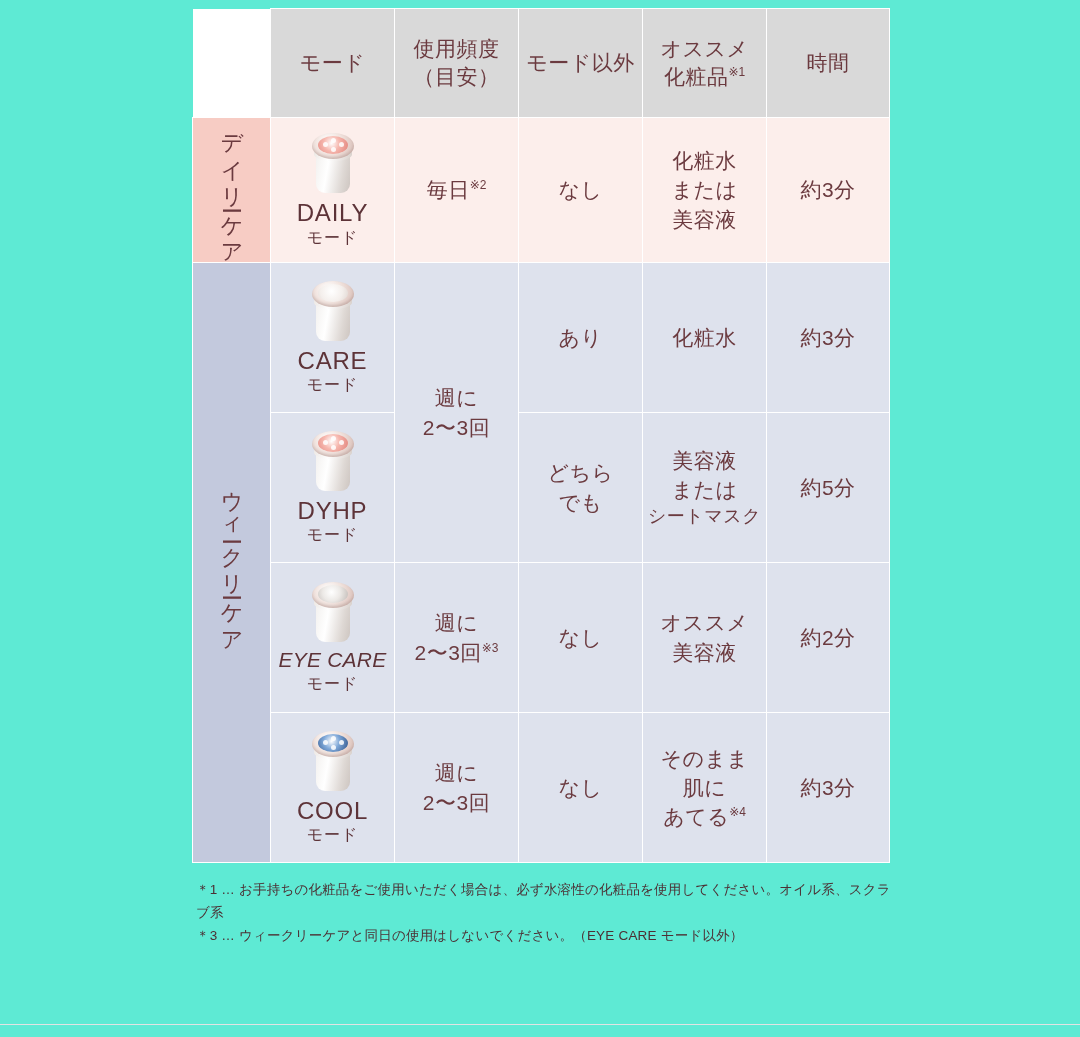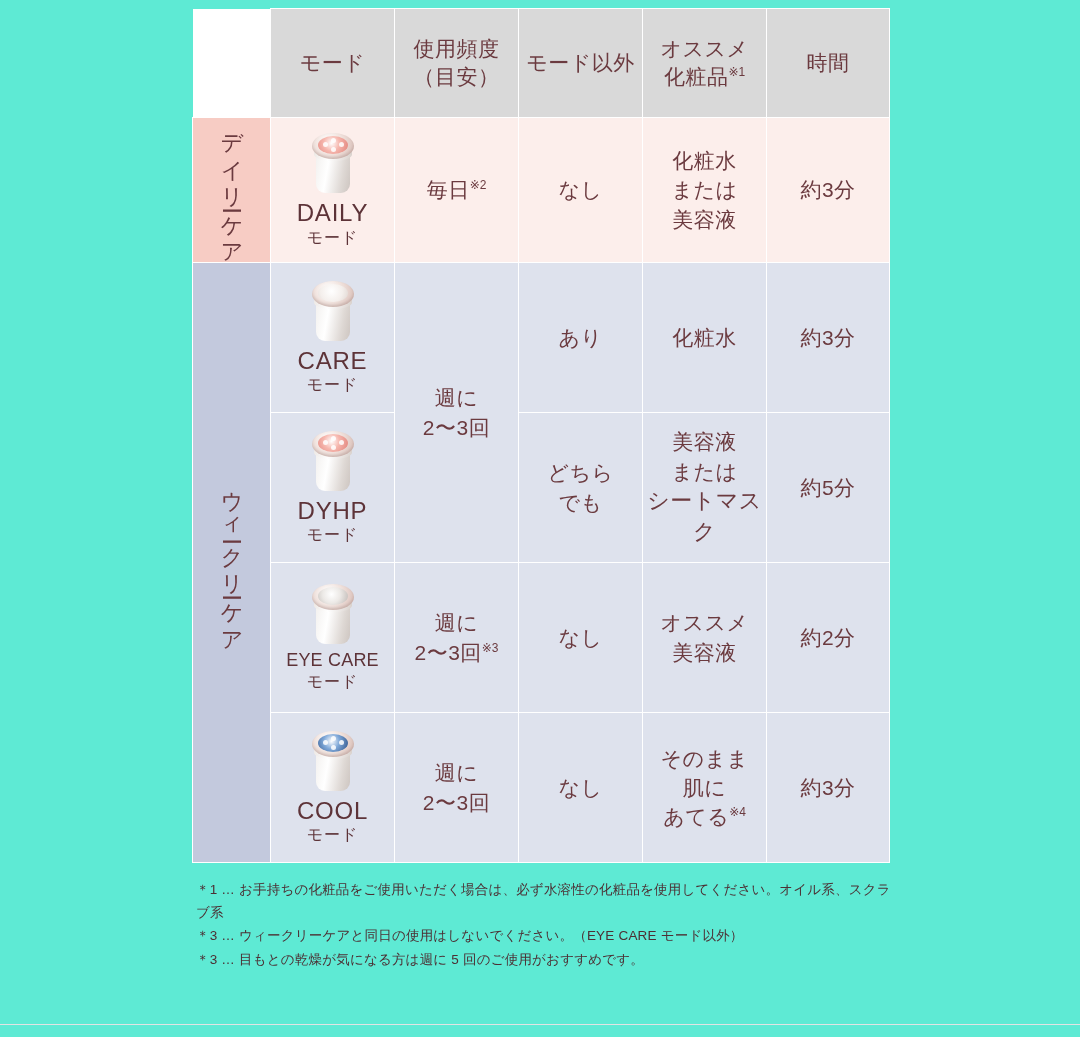--- a/index.html
+++ b/index.html
@@ -166,21 +166,21 @@
   .plate-dots i:nth-child(2) { left: 13px; top: 2px; }
   .plate-dots i:nth-child(3) { left: 21px; top: 6px; }
   .plate-dots i:nth-child(4) { left: 13px; top: 11px; }
 
   .mode-name {
     font-size: 24px;
     letter-spacing: 0.8px;
     line-height: 1.15;
     color: #5d3338;
   }
-  .mode-name.tight { font-size: 18px; letter-spacing: 0.2px; }
+  .mode-name.tight { font-size: 21px; letter-spacing: 0.2px; font-style: italic; }
   .mode-sub {
     font-size: 16px;
     letter-spacing: 1px;
     line-height: 1.4;
     color: #5d3338;
   }
 
   
   .notes {
     position: absolute;
@@ -327,21 +327,21 @@
           <td class="weekly-cell">
             <div class="cell-txt">
               <div>どちら</div>
               <div>でも</div>
             </div>
           </td>
           <td class="weekly-cell">
             <div class="cell-txt">
               <div>美容液</div>
               <div>または</div>
-              <div class="small" style="font-size:22px;">シートマスク</div>
+              <div class="small" style="font-size:18px;">シートマスク</div>
             </div>
           </td>
           <td class="weekly-cell">
             <div class="cell-txt">約5分</div>
           </td>
         </tr>
 
         <tr style="height:150px;">
           <td class="weekly-cell mode-cell">
             <div class="device">
@@ -414,17 +414,16 @@
             <div class="cell-txt">約3分</div>
           </td>
         </tr>
       </tbody>
     </table>
   </div>
 
   <div class="notes">
     <p>＊1 … お手持ちの化粧品をご使用いただく場合は、必ず水溶性の化粧品を使用してください。オイル系、スクラブ系</p>
     <p>＊3 … ウィークリーケアと同日の使用はしないでください。（EYE CARE モード以外）</p>
-    <p>＊3 … 目もとの乾燥が気になる方は週に 5 回のご使用がおすすめです。</p>
   </div>
 
   <div class="bottom-rule"></div>
 </div>
 
 </body></html>

